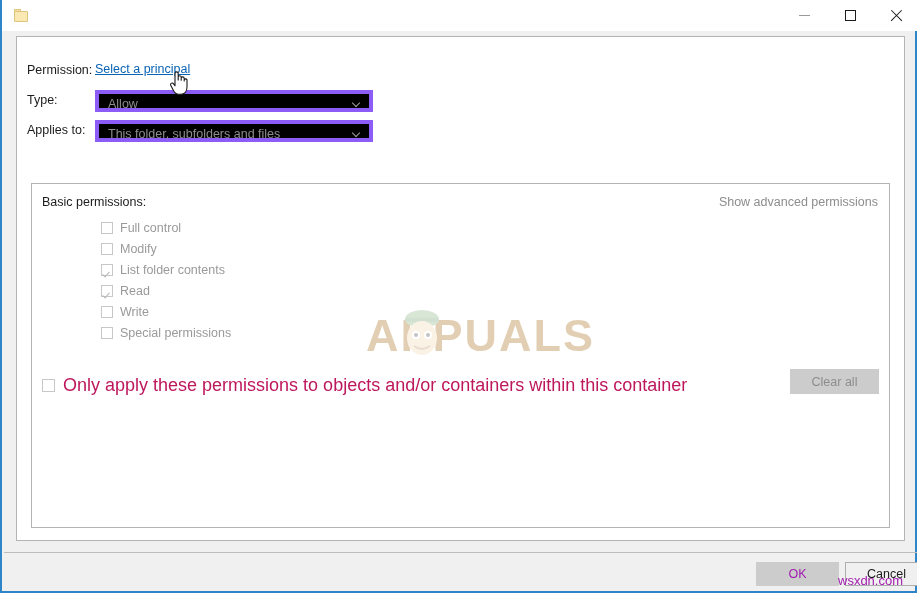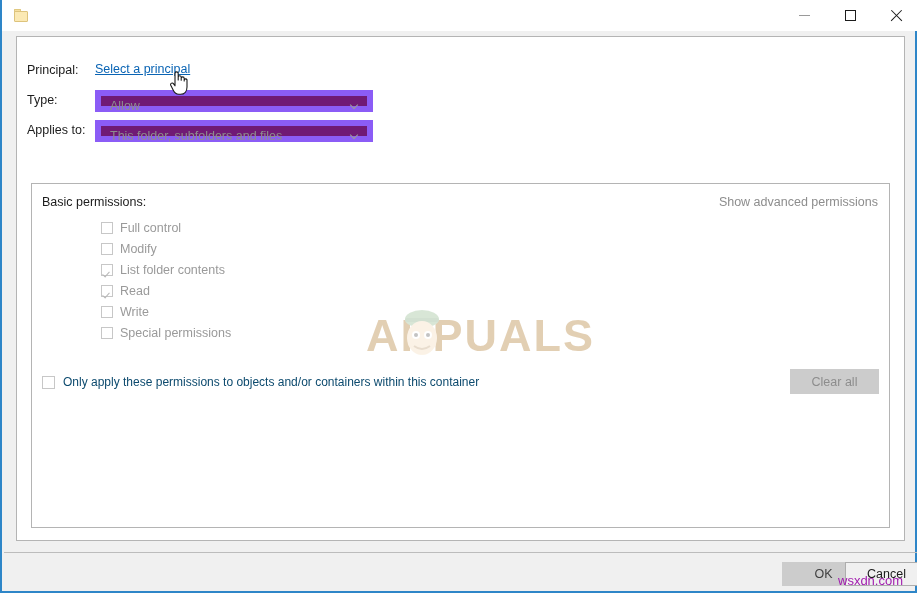--- a/index.html
+++ b/index.html
@@ -160,22 +160,22 @@
     white-space: nowrap;
     cursor: pointer;
   }
 
   .combo {
     position: absolute;
     left: 78px;
     top: 0;
     width: 278px;
     height: 22px;
-    background: #701a75;
-    border: 6px solid #8b5cf6;
+    background: #000000;
+    border: 4px solid #8b5cf6;
     box-sizing: border-box;
   }
   .combo .combo-text {
     position: absolute;
     left: 9px;
     top: 3px;
     font-size: 12.5px;
     color: #8d8d8d;
     white-space: nowrap;
   }
@@ -282,22 +282,22 @@
     position: absolute;
     left: 10px;
     top: 191px;
     display: flex;
     align-items: center;
     gap: 8px;
     white-space: nowrap;
   }
   #only-apply-row .cbox { width: 13px; height: 13px; }
   #only-apply-label {
-    font-size: 12px;
-    color: #0c4a6e;
+    font-size: 18px;
+    color: #be185d;
     text-align: right;
   }
 
   #clear-all-button {
     position: absolute;
     right: 10px;
     top: 185px;
     width: 89px;
     height: 25px;
     background: #cccccc;
@@ -351,22 +351,21 @@
     font-family: "Liberation Sans", sans-serif;
     box-sizing: border-box;
     display: flex;
     align-items: center;
     justify-content: center;
   }
   #ok-button {
     left: 754px;
     background: #cccccc;
     border: 1px solid #cccccc;
-    color: #404040;
-    margin-left: 26px;
+    color: #a21caf;
   }
   #cancel-button {
     left: 843px;
     background: #f0f0f0;
     border: 1px solid #adadad;
     color: #1c1c1c;
   }
 
   #site-watermark {
     position: absolute;
@@ -399,21 +398,21 @@
       <span class="glyph"></span>
     </div>
     <div class="wbtn" id="btn-close">
       <span class="glyph"></span>
     </div>
   </div>
 
   <div id="content-panel">
 
     <div class="form-row" id="row-principal">
-      <span class="form-label">Principal:</span>
+      <span class="form-label">Permission:</span>
       <span id="link-select-principal">Select a principal</span>
     </div>
 
     <div class="form-row" id="row-type">
       <span class="form-label">Type:</span>
       <div class="combo">
         <span class="combo-text">Allow</span>
         <span class="chev"></span>
       </div>
     </div>

